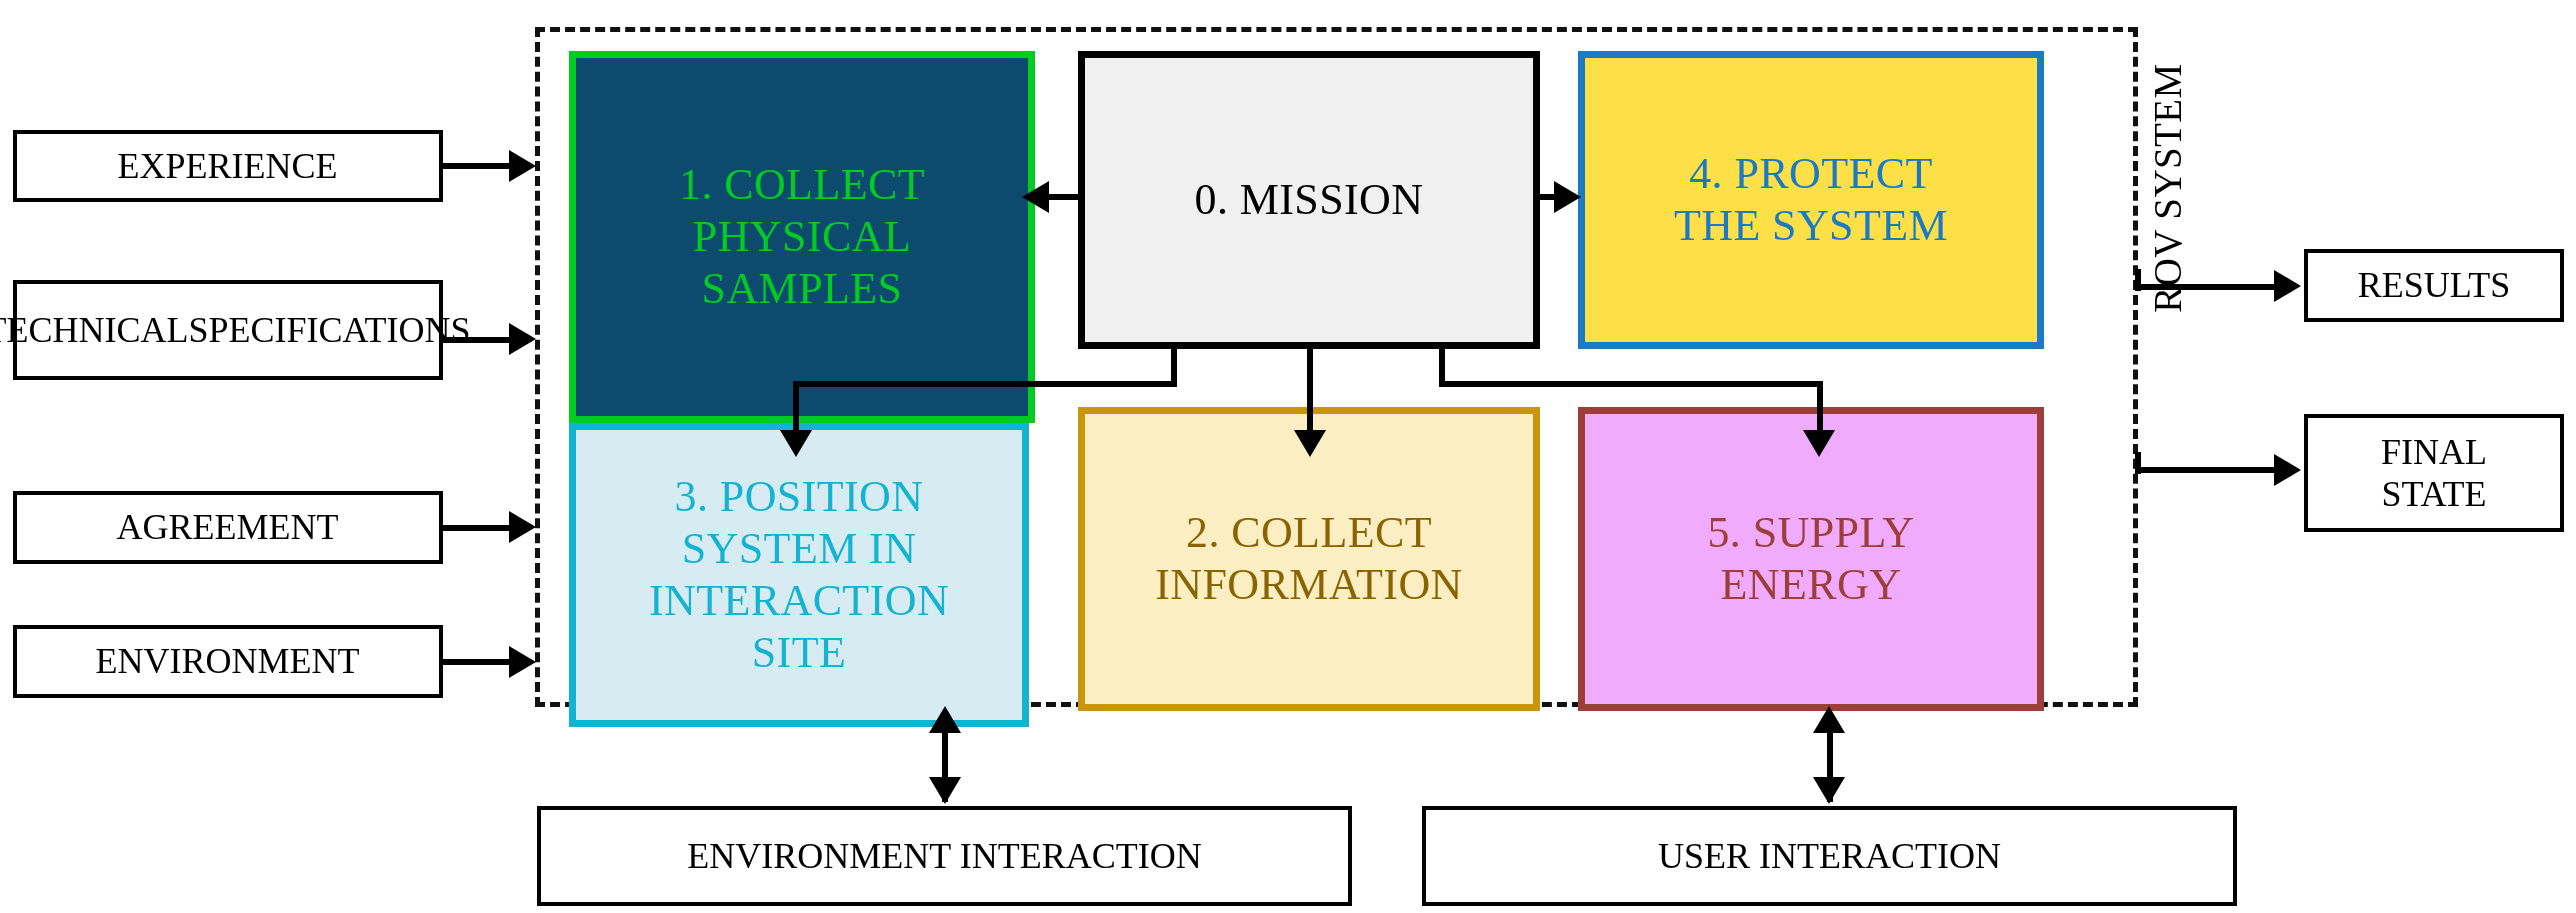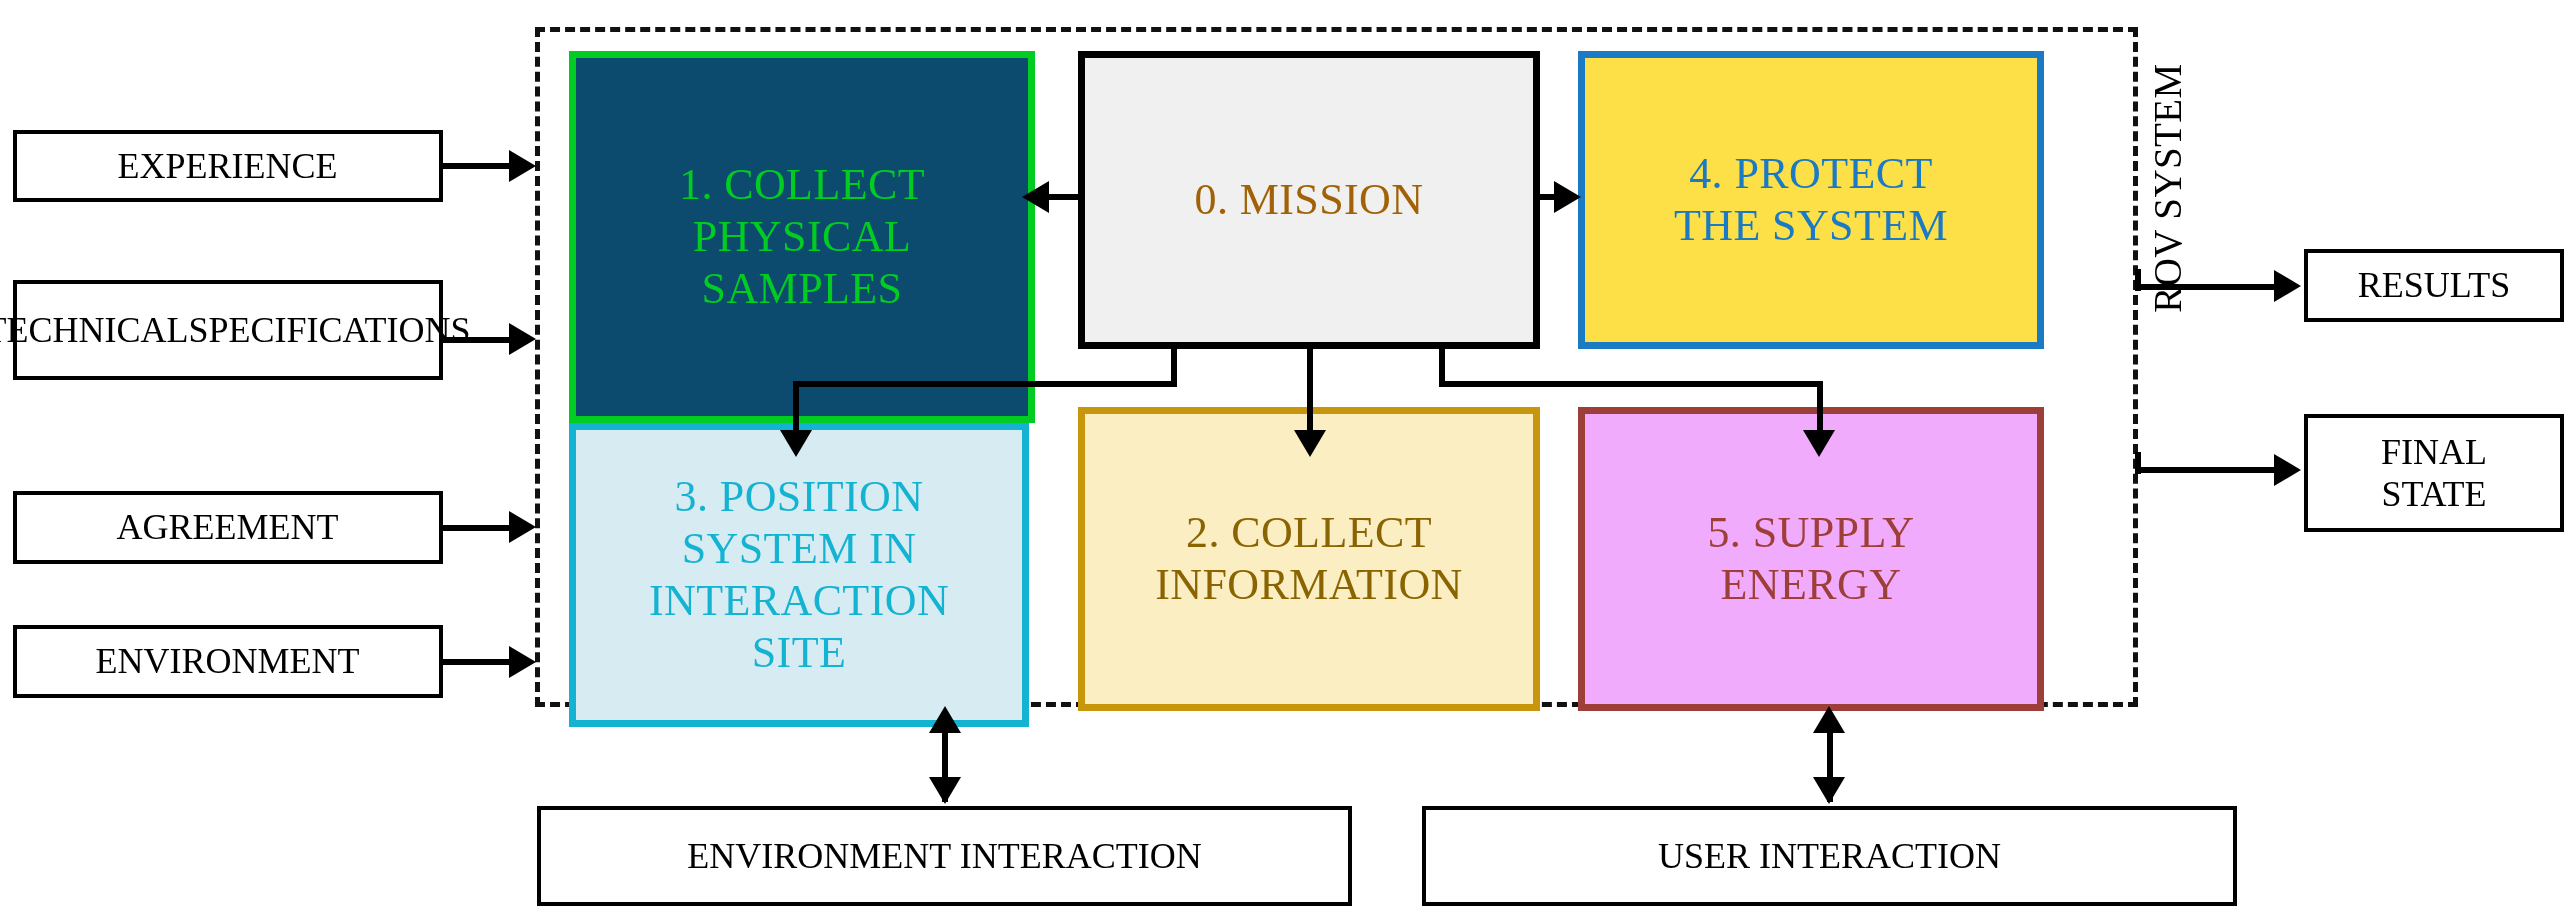--- a/index.html
+++ b/index.html
@@ -139,21 +139,21 @@
 
   <div class="hline" style="left:442px; top:659px; width:70px;"></div>
   <div class="arrow-r" style="left:509px; top:646px;"></div>
 
   <div class="box act" id="box-collect-physical-samples" style="left: 569px; top: 51px; width: 466px; height: 372px; flex-direction: column; border-color: rgb(0, 204, 34); background: #0c4a6e; color: rgb(0, 204, 34);">
     <span>1. COLLECT</span>
     <span>PHYSICAL</span>
     <span>SAMPLES</span>
   </div>
 
-  <div class="box act" id="box-mission" style="left: 1078px; top: 51px; width: 462px; height: 298px; flex-direction: column; border-color: rgb(0, 0, 0); background: rgb(240, 240, 240); color: #a16207;">
+  <div class="box act" id="box-mission" style="left: 1078px; top: 51px; width: 462px; height: 298px; flex-direction: column; border-color: rgb(0, 0, 0); background: rgb(240, 240, 240); color: #000000;">
     <span>0. MISSION</span>
   </div>
 
   <div class="box act" id="box-protect-the-system" style="left: 1578px; top: 51px; width: 466px; height: 298px; flex-direction: column; border-color: rgb(26, 122, 196); background: #fde047; color: rgb(26, 122, 196);">
     <span>4. PROTECT</span>
     <span>THE SYSTEM</span>
   </div>
 
   <div class="box act" id="box-position-system" style="left: 569px; top: 407px; width: 460px; height: 304px; flex-direction: column; border-color: rgb(21, 179, 210); background: rgb(215, 236, 242); color: rgb(21, 179, 210); margin-top: 16px;">
     <span>3. POSITION</span>

